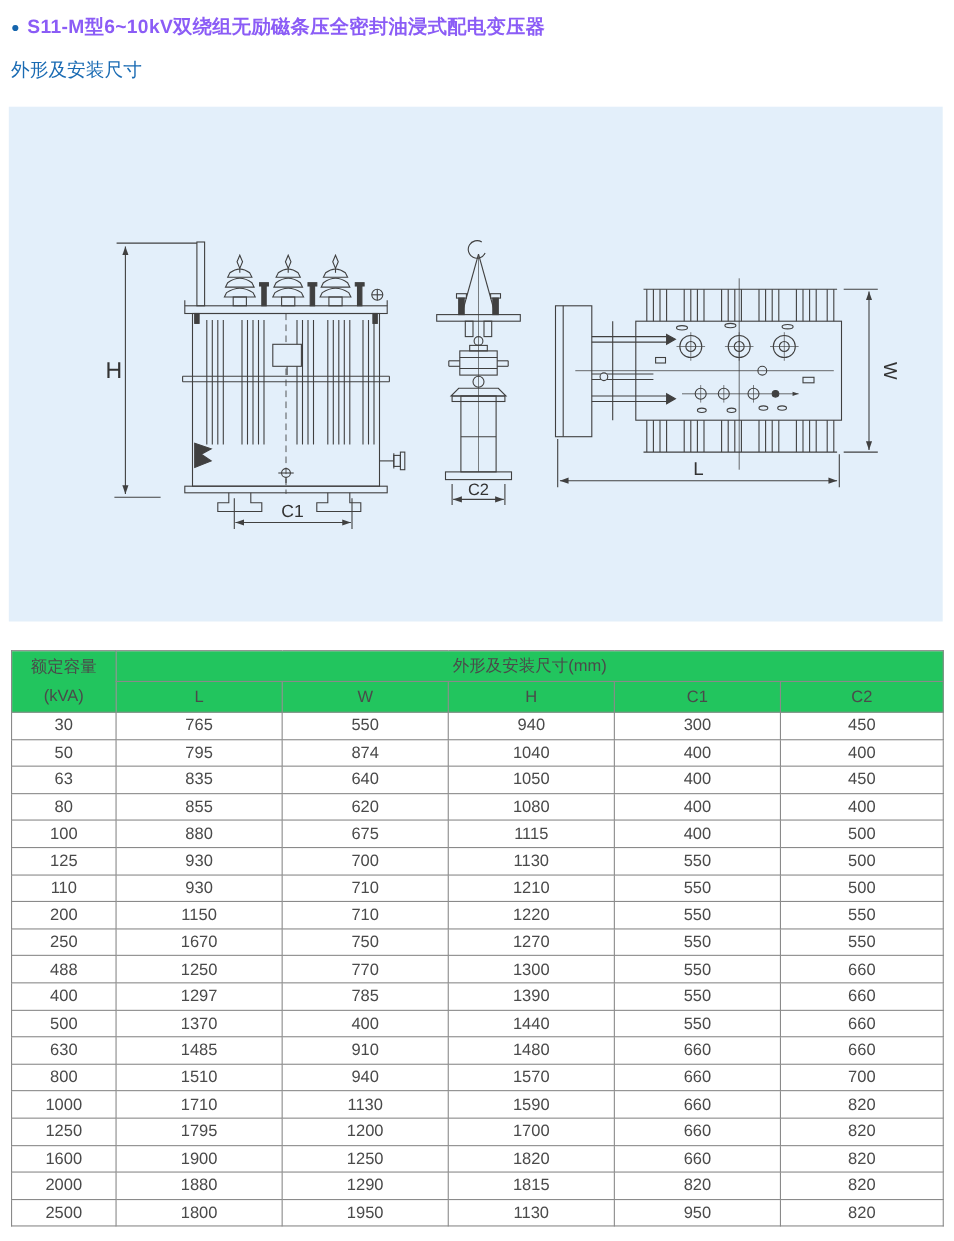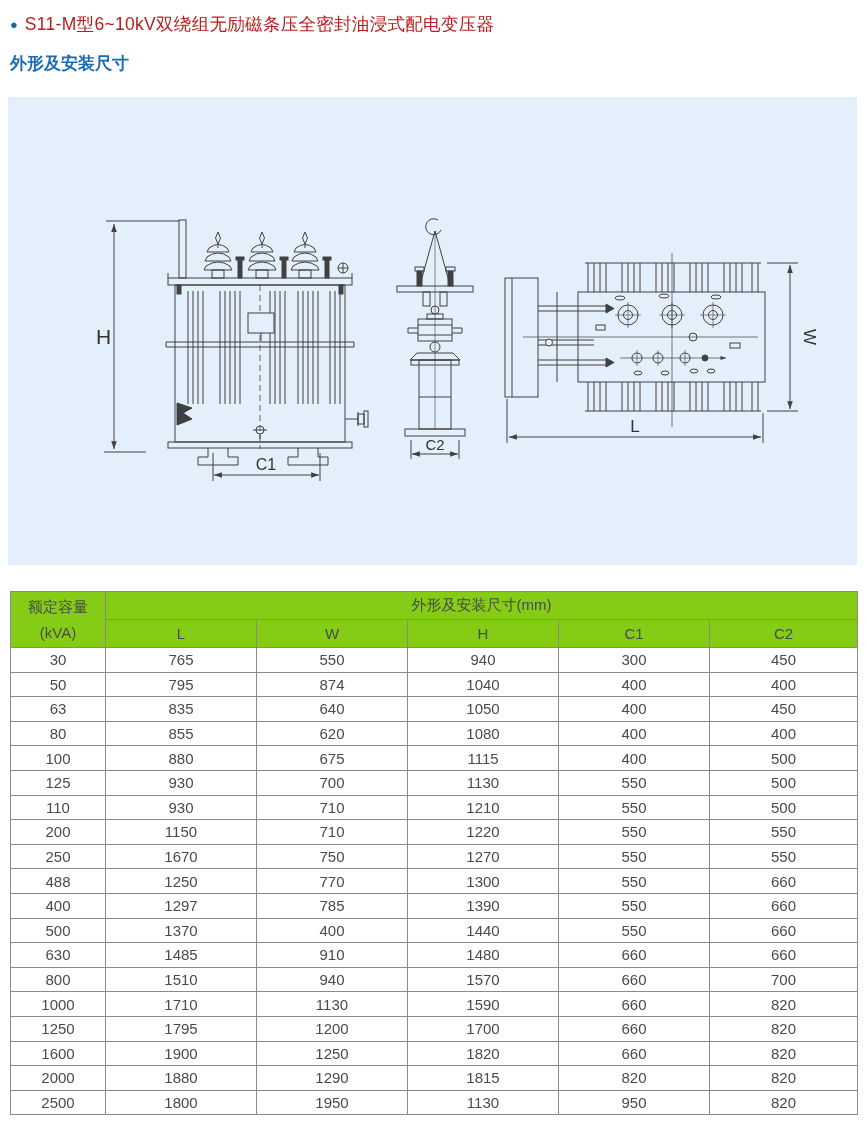--- a/index.html
+++ b/index.html
@@ -6,38 +6,38 @@
   body{
     width:867px;height:1128px;background:#ffffff;
     font-family:"Liberation Sans","DejaVu Sans",sans-serif;
     color:#3d3d3d;
   }
   .page{position:relative;width:867px;height:1128px;overflow:hidden;background:#fff;}
 
   
   .title-row{position:absolute;left:10px;top:12px;display:flex;align-items:center;gap:7px;}
   .bullet{color:#1565ad;font-size:13px;line-height:1;}
-  .doc-title{font-size:17.5px;font-weight:400;color:#b91c1c;margin:0;letter-spacing:.3px;}
-  .doc-subtitle{position:absolute;left:10px;top:52px;margin:0;font-size:17px;font-weight:700;color:#1a6bb3;}
+  .doc-title{font-size:17.5px;font-weight:700;color:#8b5cf6;margin:0;letter-spacing:.3px;}
+  .doc-subtitle{position:absolute;left:10px;top:52px;margin:0;font-size:17px;font-weight:400;color:#1a6bb3;}
 
   
   .panel{position:absolute;left:8px;top:97px;width:849px;height:468px;background:#e3effa;}
   .panel svg{display:block;}
   .lbl{fill:#333;stroke:none;font-family:"Liberation Sans","DejaVu Sans",sans-serif;}
 
   
   .dim-table{
     position:absolute;left:10px;top:591px;width:847px;
     border-collapse:collapse;table-layout:fixed;
   }
   .dim-table th,.dim-table td{
     border:1px solid #8a8a8a;text-align:center;vertical-align:middle;
     padding:0;font-size:15px;font-weight:400;color:#4a4a4a;
   }
-  .dim-table thead th{background:#84cc16;height:27px;}
+  .dim-table thead th{background:#22c55e;height:27px;}
   .dim-table thead th.cap-col{height:55px;line-height:1.7;}
   .dim-table tbody td{background:#ffffff;height:23.6px;}
 </style>
 </head>
 <body>
 
 <div class="page">
 
   <div class="title-row">
     <span class="bullet">●</span>

